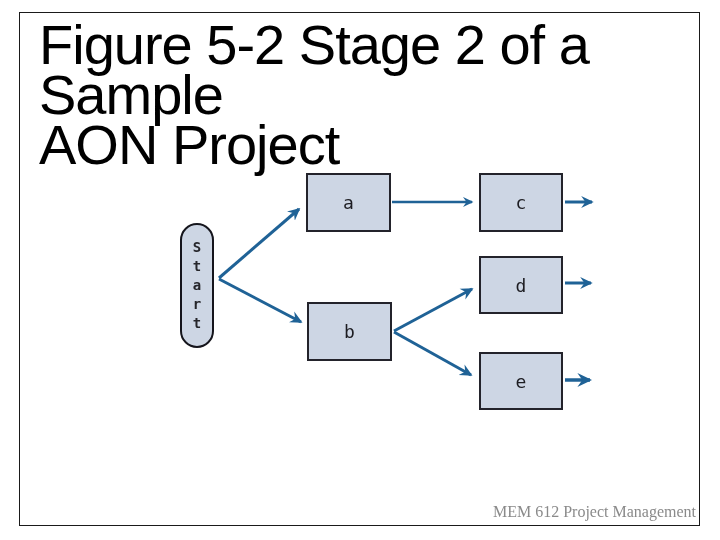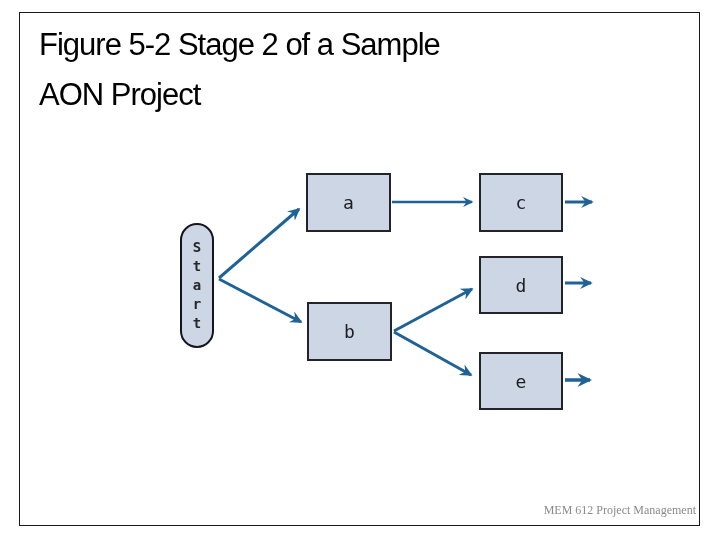--- a/index.html
+++ b/index.html
@@ -20,21 +20,21 @@
     height: 514px;
     border: 1.5px solid #1a1a1a;
     background: #ffffff;
     box-sizing: border-box;
   }
   .slide-title {
     position: absolute;
     left: 39px;
     top: 20px;
     width: 640px;
-    font-size: 31px;
+    font-size: 56px;
     line-height: 50px;
     letter-spacing: -1px;
     color: #000000;
     font-weight: 400;
   }
   .edges-svg {
     position: absolute;
     left: 0;
     top: 0;
     width: 720px;
@@ -75,21 +75,21 @@
     font-size: 14px;
     font-weight: 600;
     line-height: 19px;
     color: #26262b;
   }
   .slide-footer {
     position: absolute;
     right: 24px;
     top: 503px;
     font-family: "Liberation Serif", serif;
-    font-size: 12px;
+    font-size: 16px;
     color: #8a8a8a;
   }
 </style>
 </head>
 <body>
 
 <div class="slide-frame"></div>
 
 <div class="slide-title">
   <div>Figure 5-2 Stage 2 of a Sample</div>

